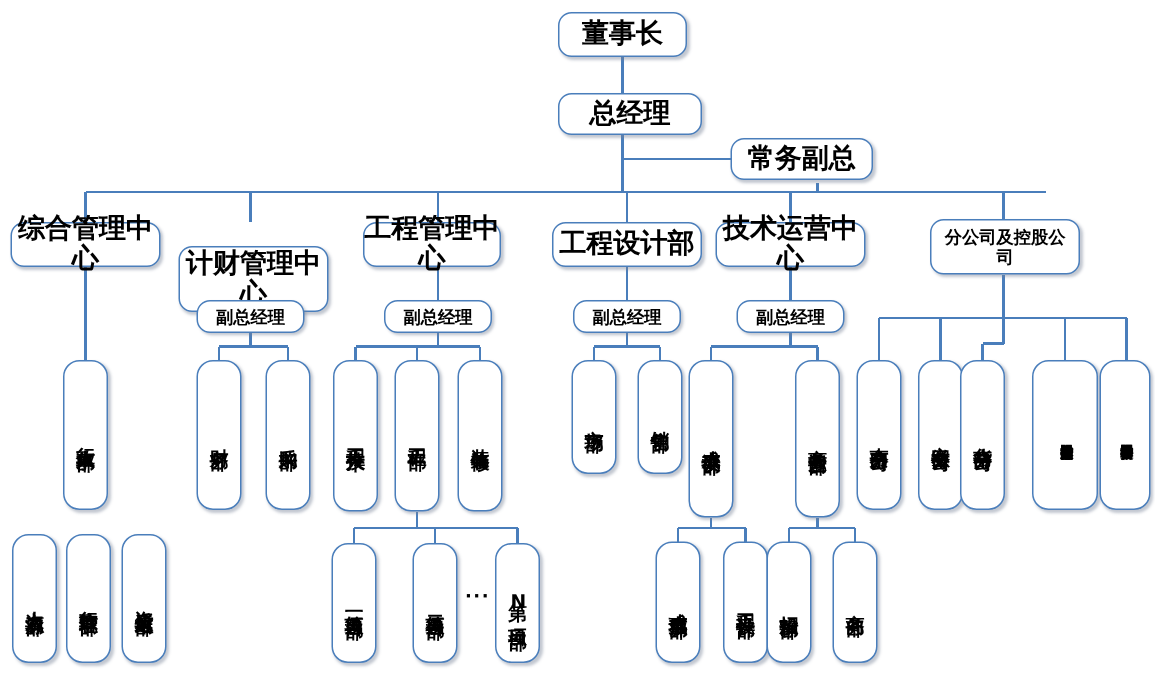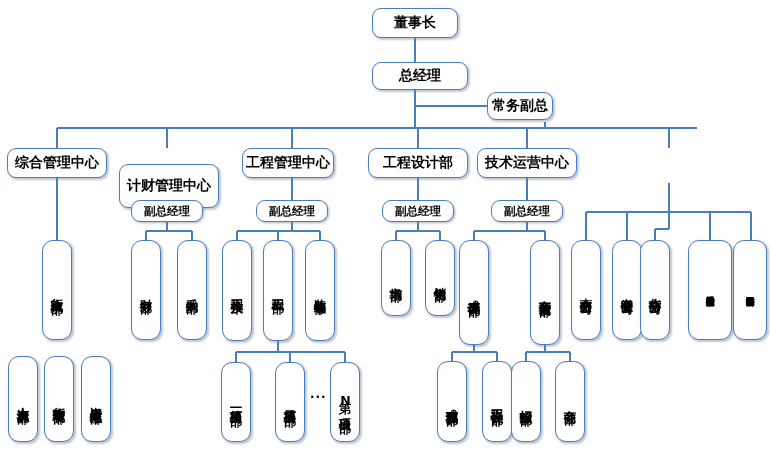--- a/index.html
+++ b/index.html
@@ -21,21 +21,21 @@
     box-shadow:1.5px 1.5px 2px rgba(120,130,150,0.45);
     display:flex;
     align-items:center;
     justify-content:center;
     color:#000000;
     font-weight:bold;
     line-height:1.12;
     text-align:center;
     letter-spacing:0px;
   }
-  .node.h{ font-size:14px; }
+  .node.h{ font-size:18px; }
   .node.h.small{ font-size:11.5px; }
   .node.v{
     writing-mode:vertical-rl;
     text-orientation:upright;
     font-size:12.5px;
     letter-spacing:1px;
     padding:4px 0;
     border-radius:11px;
   }
   .node.v.tiny{ font-size:8.6px; letter-spacing:0px; }
@@ -133,39 +133,42 @@
   </svg>
 
   <div class="node h" style="left:372px;top:8px;width:86px;height:30px;">
     <span>董事长</span>
   </div>
 
   <div class="node h" style="left:372px;top:62px;width:96px;height:28px;">
     <span>总经理</span>
   </div>
 
-  <div class="node h" style="left:487px;top:92px;width:66px;height:28px;">
+  <div class="node h" style="left:487px;top:92px;width:95px;height:28px;">
     <span>常务副总</span>
   </div>
 
   <div class="node h" style="left:7px;top:148px;width:100px;height:30px;text-align:center;">
     <span>综合管理中心</span>
   </div>
   <div class="node h" style="left:119px;top:164px;width:100px;height:44px;">
     <span>计财管理中心</span>
   </div>
   <div class="node h" style="left:242px;top:148px;width:92px;height:30px;">
     <span>工程管理中心</span>
   </div>
   <div class="node h" style="left:368px;top:148px;width:100px;height:30px;">
     <span>工程设计部</span>
   </div>
   <div class="node h" style="left:477px;top:148px;width:100px;height:30px;">
     <span>技术运营中心</span>
   </div>
+  <div class="node h small" style="left:620px;top:146px;width:100px;height:37px;padding:0 6px;">
+    <span>分公司及控股公司</span>
+  </div>
 
   <div class="node h" style="left:131px;top:200px;width:72px;height:22px;font-size:11.5px;">
     <span>副总经理</span>
   </div>
   <div class="node h" style="left:256px;top:200px;width:72px;height:22px;font-size:11.5px;">
     <span>副总经理</span>
   </div>
   <div class="node h" style="left:382px;top:200px;width:72px;height:22px;font-size:11.5px;">
     <span>副总经理</span>
   </div>

